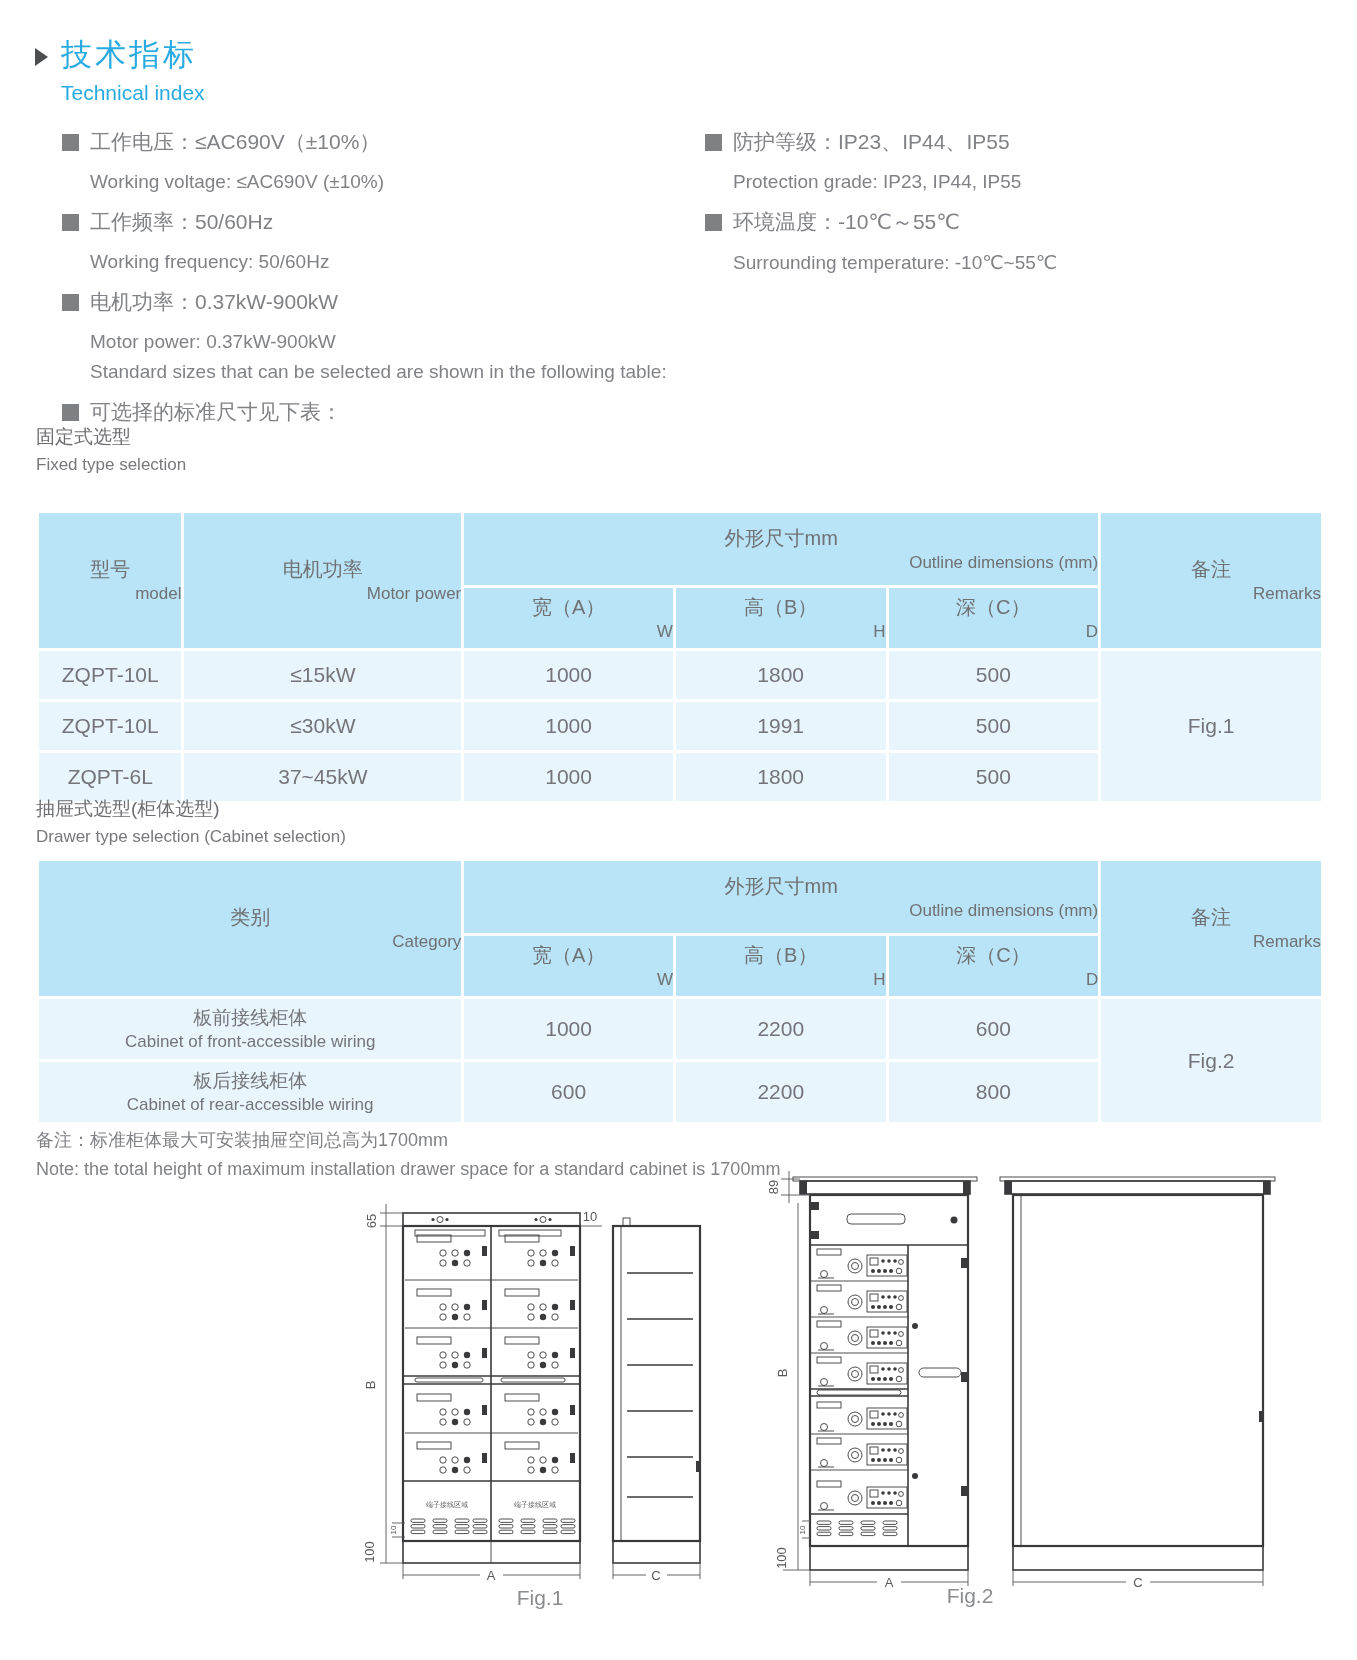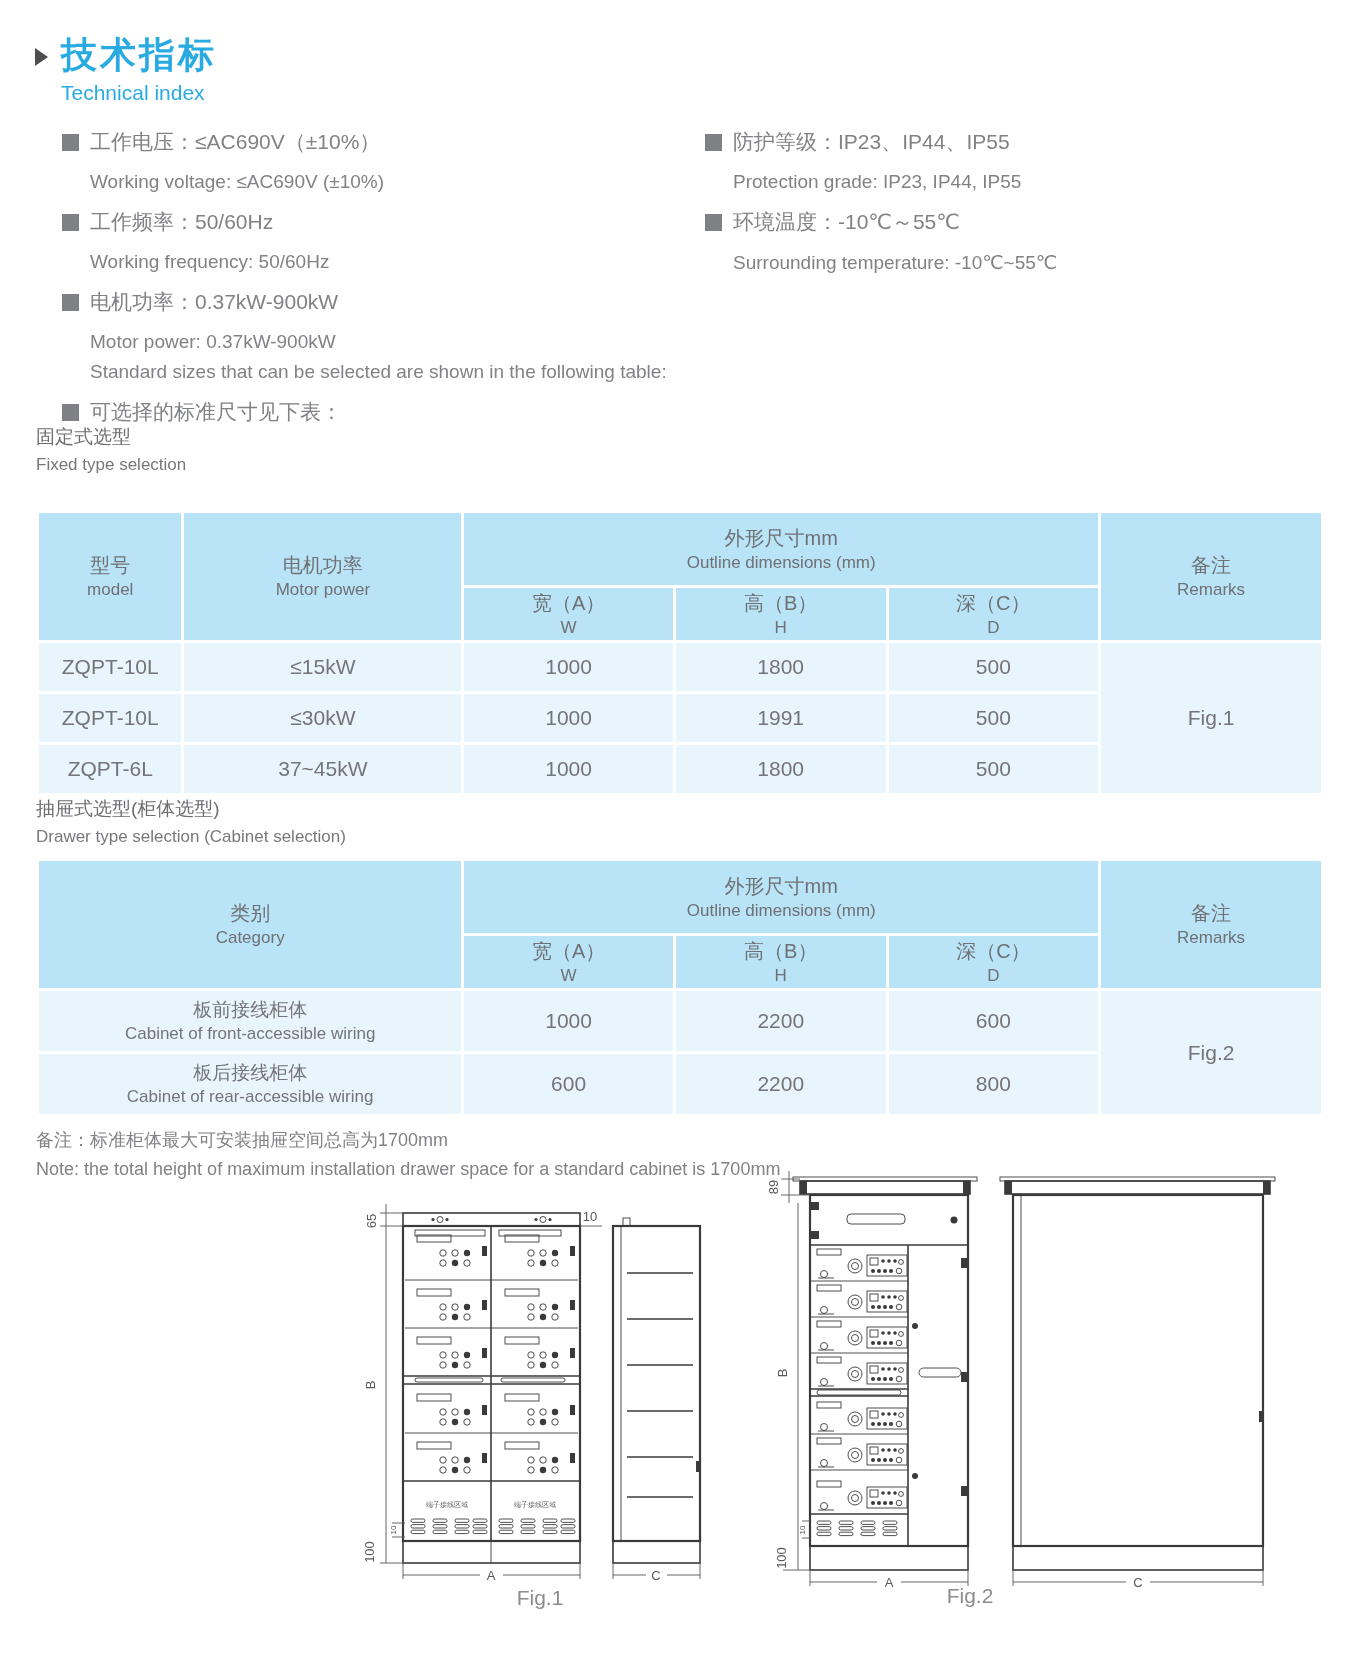--- a/index.html
+++ b/index.html
@@ -2,45 +2,45 @@
 <html><head>
 <meta charset="utf-8">
 <style>
   html,body{margin:0;padding:0;background:#fff;}
   .page{position:relative;width:1357px;height:1660px;background:#fff;overflow:hidden;
         font-family:"Liberation Sans","DejaVu Sans",sans-serif;color:#808285;}
   
   .title-block{position:absolute;left:35px;top:34px;display:flex;align-items:flex-start;}
   .tri{width:0;height:0;border-left:13px solid #4d4e50;border-top:9px solid transparent;
        border-bottom:9px solid transparent;margin-top:14px;margin-right:13px;}
-  .title-zh{margin:0;font-size:36px;font-weight:700;color:#29abe2;letter-spacing:3px;line-height:42px;}
+  .title-zh{margin:0;font-size:31px;font-weight:400;color:#29abe2;letter-spacing:3px;line-height:42px;}
   .title-en{font-size:21px;color:#29abe2;margin-top:5px;}
   
   .specs{position:absolute;top:122px;}
   .specs.left{left:62px;}
   .specs.right{left:705px;}
   .spec-line{height:40px;display:flex;align-items:center;font-size:21px;color:#808285;}
   .spec-line.en{padding-left:28px;font-size:19px;}
   .bullet{width:17px;height:17px;background:#7e8083;margin-right:11px;flex:none;}
   .table-intro{position:absolute;left:62px;top:352px;}
   
   .sec-title{position:absolute;left:36px;color:#6d6e71;}
   .sec-title .zh{font-size:19px;}
   .sec-title .en{font-size:17px;margin-top:5px;color:#77787b;}
   
   table.spec{position:absolute;left:36px;border-collapse:separate;border-spacing:3px;
              table-layout:fixed;width:1288px;}
   table.spec th{background:#b9e3f6;font-weight:400;color:#6f7174;text-align:center;vertical-align:middle;padding:0;}
   table.spec td{background:#e9f5fc;color:#737578;font-size:21px;text-align:center;vertical-align:middle;padding:4px;}
   .h-zh{font-size:20px;line-height:26px;}
-  .h-en{font-size:17px;line-height:23px;}
+  .h-en{font-size:17px;line-height:23px;text-align:right;}
   .c-zh{font-size:19px;line-height:25px;color:#737578;}
   .c-en{font-size:17px;line-height:23px;color:#737578;}
   #t1{top:510px;} #t2{top:858px;}
-  tr.hA{height:72px;} tr.hB{height:52px;margin-left:10px;}
+  tr.hA{height:72px;} tr.hB{height:60px;margin-left:10px;}
   #t1 tbody tr{height:48px;} #t2 tbody tr{height:60px;}
   
   .note{position:absolute;left:36px;top:1126px;font-size:18px;color:#808285;}
   .note div{line-height:29px;}
   
   .fig{position:absolute;}
   #fig1{left:330px;top:1133px;}
   #fig2{left:705px;top:1083px;}
   .oline{fill:none;stroke:#3a3a3c;stroke-width:2.2;}
   .mid{fill:none;stroke:#3a3a3c;stroke-width:1.6;}

